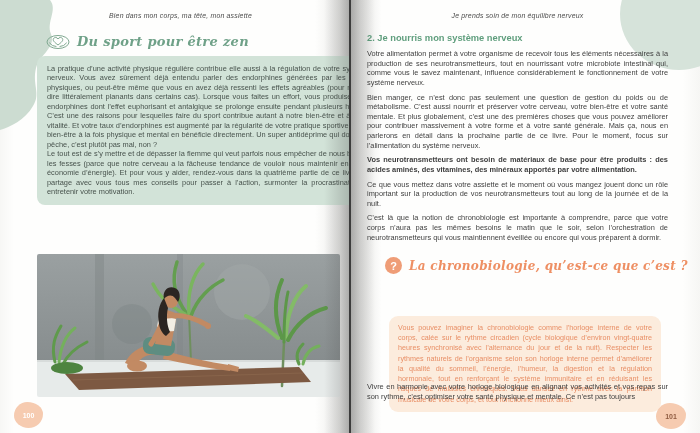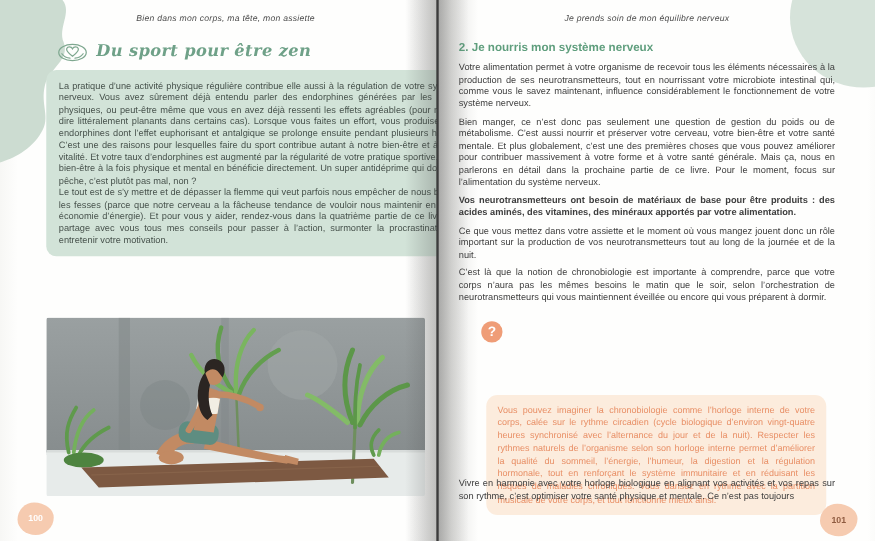--- a/index.html
+++ b/index.html
@@ -1,20 +1,20 @@
 <!DOCTYPE html>
 <html><head>
 <meta charset="utf-8">
 <style>
   html,body{margin:0;padding:0;background:#ffffff;}
   .spread{
     position:relative;width:700px;height:433px;overflow:hidden;
     font-family:"Liberation Sans",sans-serif;background:#fdfdfc;
   }
-  .page{position:absolute;top:0;height:433px;padding-left:12px;}
+  .page{position:absolute;top:0;height:433px;}
   .page-left{left:0;width:350px;background:linear-gradient(to right,#f7f7f5 0,#fefefd 4%,#fefefd 90%,#ececea 97%,#d2d2d0 100%);}
   .page-right{left:350px;width:350px;background:linear-gradient(to left,#f6f6f4 0,#fefefd 5%,#fefefd 91%,#e6e6e4 97%,#c9c9c7 100%);}
   .spine{position:absolute;left:349px;top:0;width:2px;height:433px;background:#3c3c3c;}
   .gutter-shade-l{position:absolute;left:324px;top:0;width:25px;height:433px;background:linear-gradient(to right,rgba(80,80,80,0),rgba(70,70,70,0.28));}
   .gutter-shade-r{position:absolute;left:351px;top:0;width:24px;height:433px;background:linear-gradient(to left,rgba(80,80,80,0),rgba(70,70,70,0.25));}
 
   .corner-blob{position:absolute;left:0;top:0;width:78px;height:138px;}
   .corner-circle{position:absolute;right:-38px;top:-42px;width:118px;height:112px;border-radius:50%;background:#d6e3da;}
 
   .running-header{position:absolute;top:12px;font-size:6.9px;font-style:italic;color:#4c4c4c;text-align:center;letter-spacing:.2px;}
@@ -170,20 +170,21 @@
       <p>Bien manger, ce n’est donc pas seulement une question de gestion du poids ou de métabolisme. C’est aussi nourrir et préserver votre cerveau, votre bien-être et votre santé mentale. Et plus globalement, c’est une des premières choses que vous pouvez améliorer pour contribuer massivement à votre forme et à votre santé générale. Mais ça, nous en parlerons en détail dans la prochaine partie de ce livre. Pour le moment, focus sur l’alimentation du système nerveux.</p>
       <p class="bold">Vos neurotransmetteurs ont besoin de matériaux de base pour être produits : des acides aminés, des vitamines, des minéraux apportés par votre alimentation.</p>
       <p>Ce que vous mettez dans votre assiette et le moment où vous mangez jouent donc un rôle important sur la production de vos neurotransmetteurs tout au long de la journée et de la nuit.</p>
       <p>C’est là que la notion de chronobiologie est importante à comprendre, parce que votre corps n’aura pas les mêmes besoins le matin que le soir, selon l’orchestration de neurotransmetteurs qui vous maintiennent éveillée ou encore qui vous préparent à dormir.</p>
     </div>
 
     <div class="chrono-title-row" style="left:35px;">
       <div class="q-icon">
         <span>?</span>
       </div>
+      <span class="script-title script-orange">La chronobiologie, qu’est-ce que c’est ?</span>
     </div>
 
     <div class="peach-box" style="left:39px;">
       <p>Vous pouvez imaginer la chronobiologie comme l’horloge interne de votre corps, calée sur le rythme circadien (cycle biologique d’environ vingt-quatre heures synchronisé avec l’alternance du jour et de la nuit). Respecter les rythmes naturels de l’organisme selon son horloge interne permet d’améliorer la qualité du sommeil, l’énergie, l’humeur, la digestion et la régulation hormonale, tout en renforçant le système immunitaire et en réduisant les risques de maladies chroniques. Vous dansez en rythme avec la partition musicale de votre corps, et tout fonctionne mieux ainsi.</p>
     </div>
 
     <p class="closing" style="left:17px;">Vivre en harmonie avec votre horloge biologique en alignant vos activités et vos repas sur son rythme, c’est optimiser votre santé physique et mentale. Ce n’est pas toujours</p>
 
     <div class="pageno pageno-right" style="left:306px;">
       <span>101</span>

